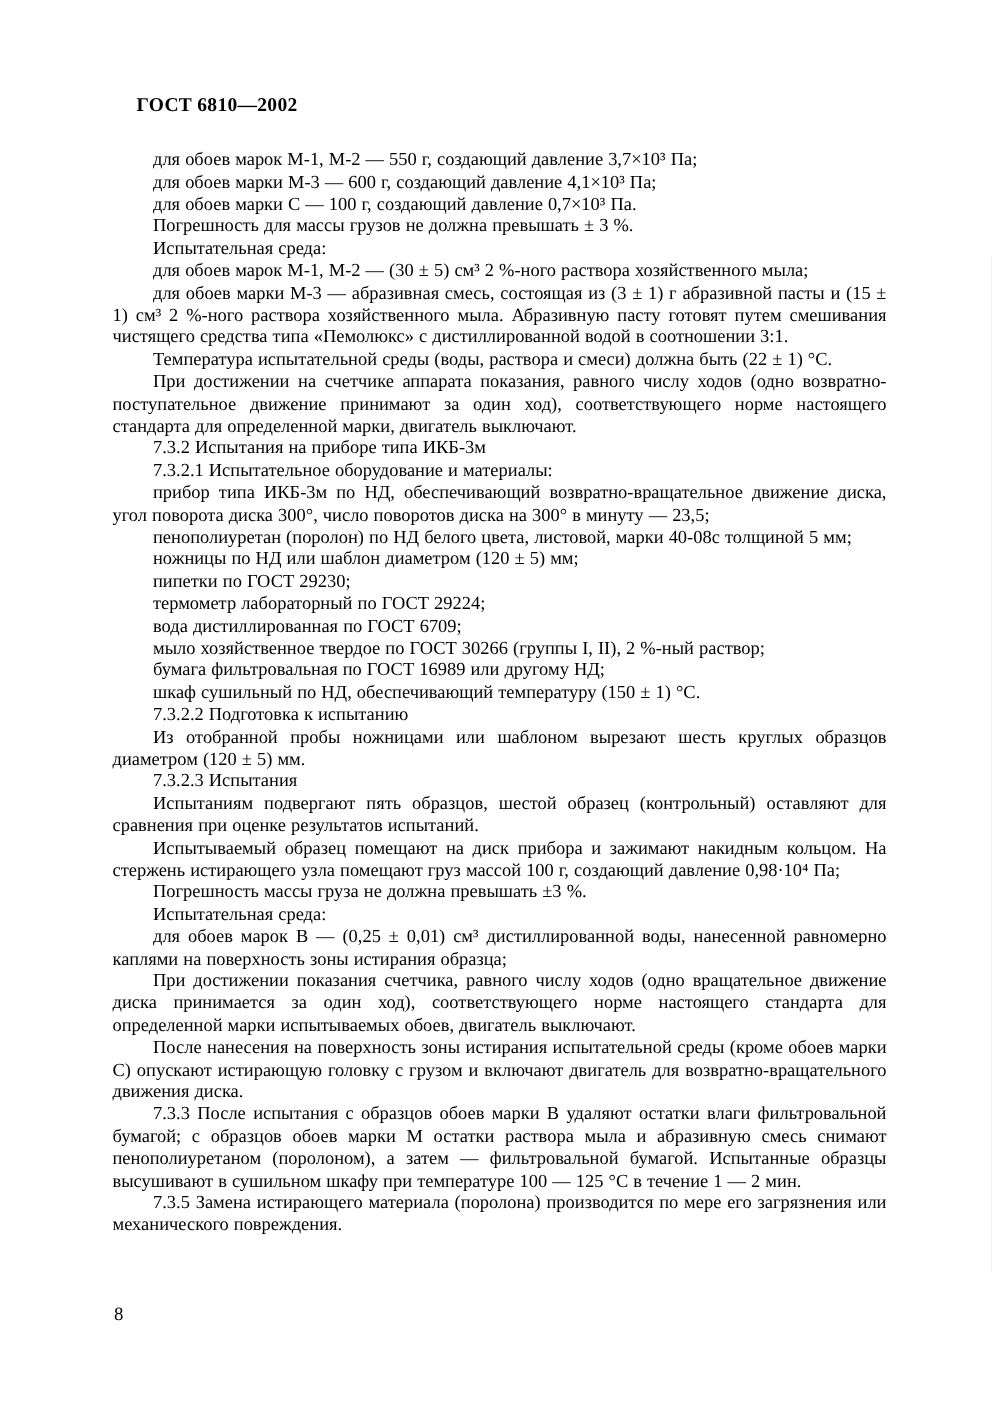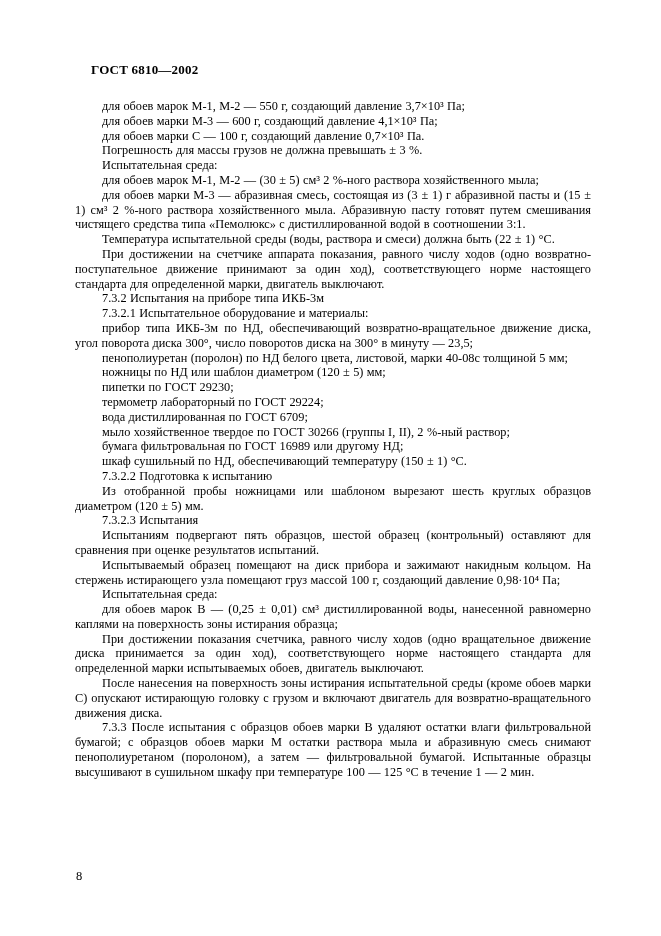--- a/index.html
+++ b/index.html
@@ -73,21 +73,23 @@
       <p>термометр лабораторный по ГОСТ 29224;</p>
       <p>вода дистиллированная по ГОСТ 6709;</p>
       <p>мыло хозяйственное твердое по ГОСТ 30266 (группы I, II), 2 %-ный раствор;</p>
       <p>бумага фильтровальная по ГОСТ 16989 или другому НД;</p>
       <p>шкаф сушильный по НД, обеспечивающий температуру (150 ± 1) °С.</p>
       <p>7.3.2.2 Подготовка к испытанию</p>
       <p>Из отобранной пробы ножницами или шаблоном вырезают шесть круглых образцов диаметром (120 ± 5) мм.</p>
       <p>7.3.2.3 Испытания</p>
       <p>Испытаниям подвергают пять образцов, шестой образец (контрольный) оставляют для сравнения при оценке результатов испытаний.</p>
       <p>Испытываемый образец помещают на диск прибора и зажимают накидным кольцом. На стержень истирающего узла помещают груз массой 100 г, создающий давление 0,98·10⁴ Па;</p>
+      <p>Погрешность массы груза не должна превышать ±3 %.</p>
       <p>Испытательная среда:</p>
       <p>для обоев марок В — (0,25 ± 0,01) см³ дистиллированной воды, нанесенной равномерно каплями на поверхность зоны истирания образца;</p>
       <p>При достижении показания счетчика, равного числу ходов (одно вращательное движение диска принимается за один ход), соответствующего норме настоящего стандарта для определенной марки испытываемых обоев, двигатель выключают.</p>
       <p>После нанесения на поверхность зоны истирания испытательной среды (кроме обоев марки С) опускают истирающую головку с грузом и включают двигатель для возвратно-вращательного движения диска.</p>
       <p>7.3.3 После испытания с образцов обоев марки В удаляют остатки влаги фильтровальной бумагой; с образцов обоев марки М остатки раствора мыла и абразивную смесь снимают пенополиуретаном (поролоном), а затем — фильтровальной бумагой. Испытанные образцы высушивают в сушильном шкафу при температуре 100 — 125 °С в течение 1 — 2 мин.</p>
+      <p>7.3.5 Замена истирающего материала (поролона) производится по мере его загрязнения или механического повреждения.</p>
     </div>
 
   <div class="page-number">8</div>
 </div>
 
 </body></html>

